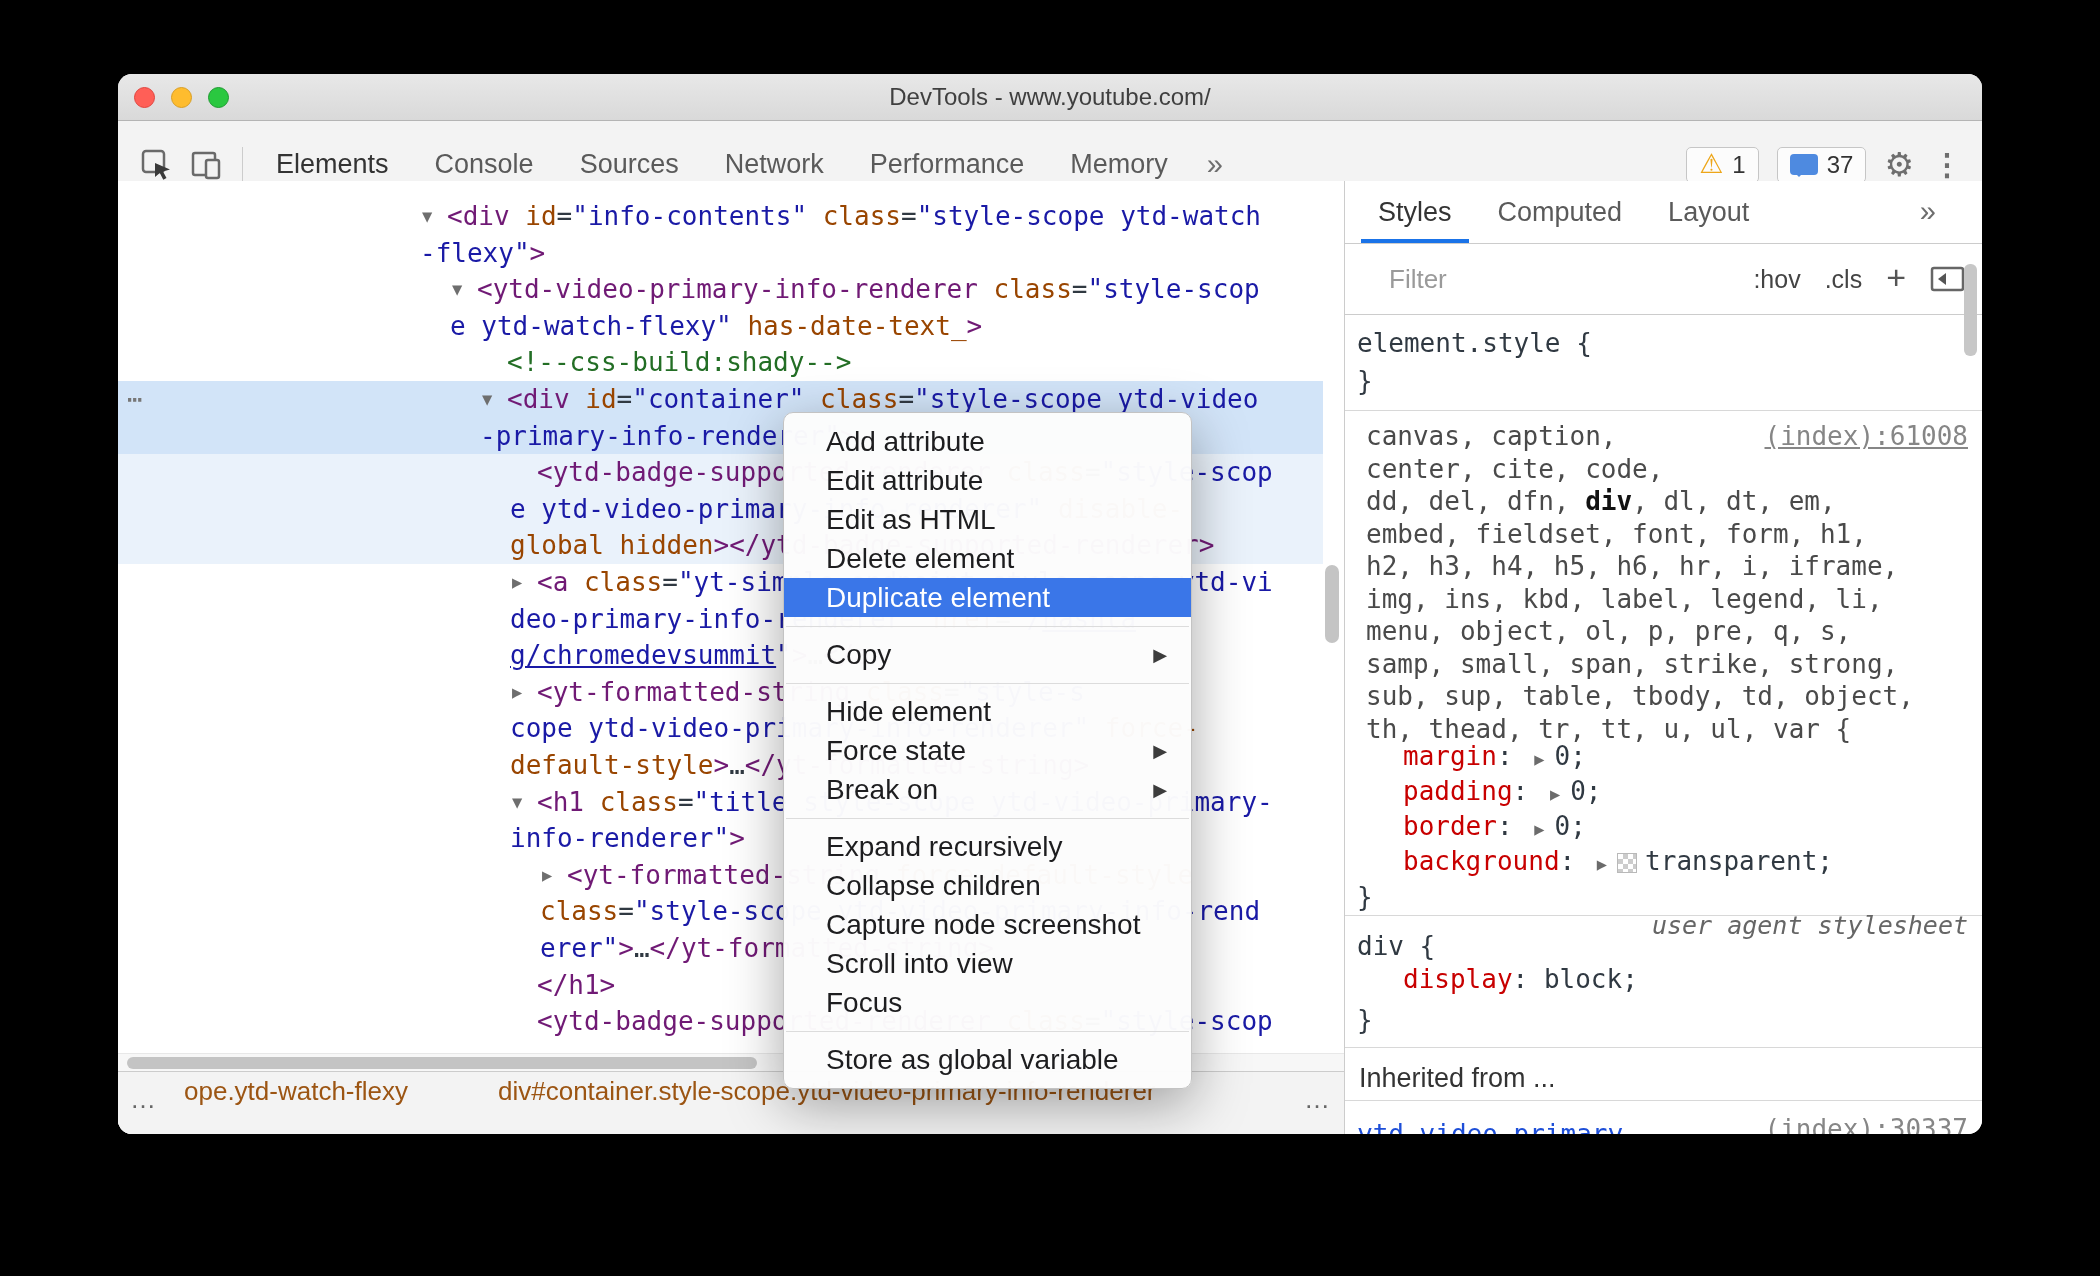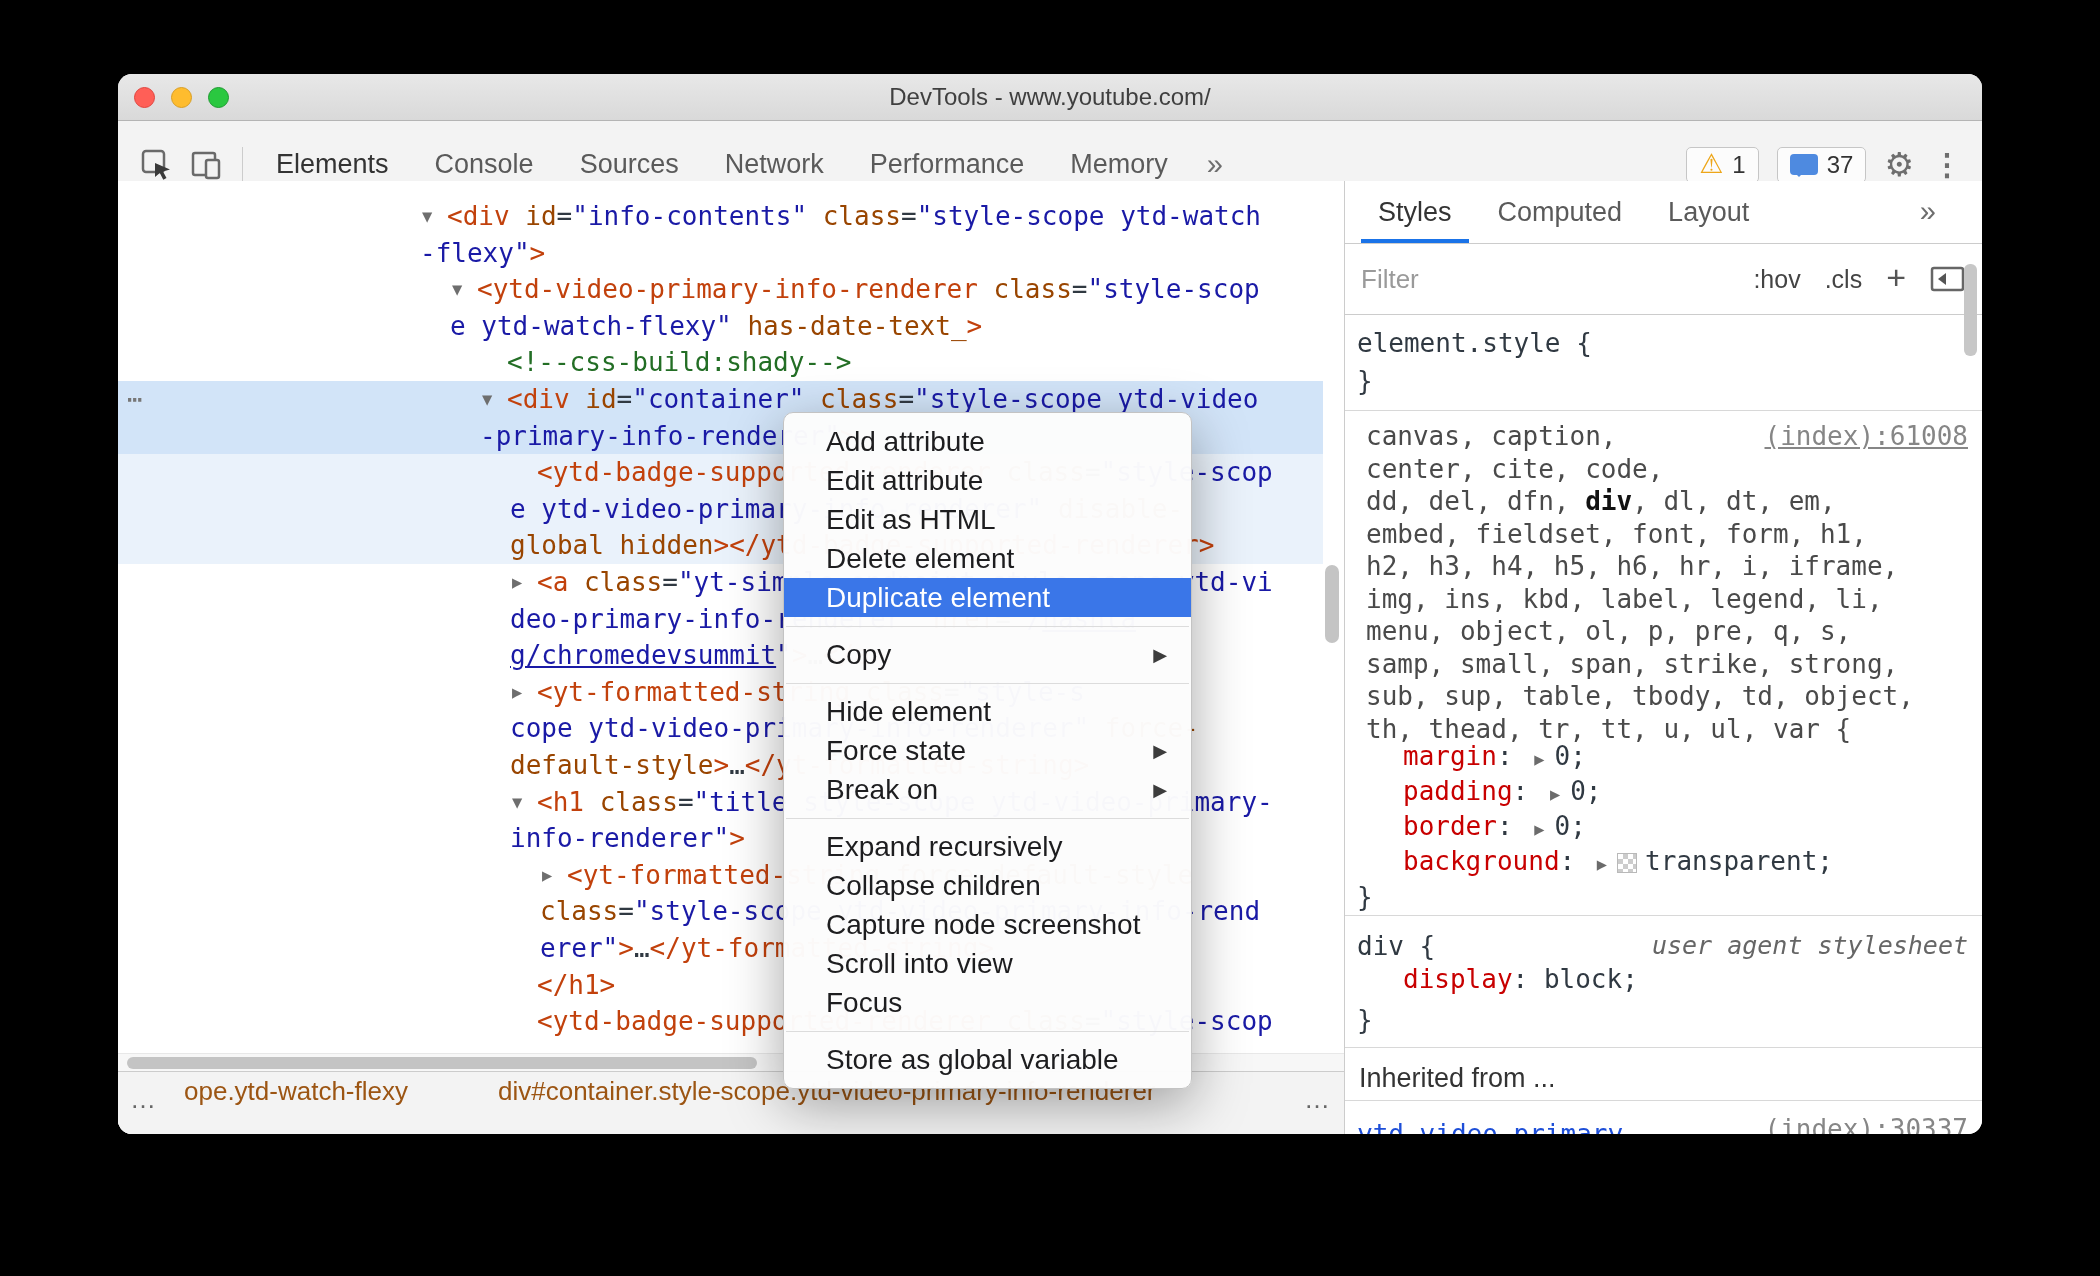--- a/index.html
+++ b/index.html
@@ -52,21 +52,21 @@
   .elements-panel { position:relative; width:1227px; border-right:1px solid #ccc;
                     background:#fff; overflow:hidden; }
   .code-area { position:absolute; left:0; right:0; top:0; bottom:81px; overflow:hidden;
                font-family:"DejaVu Sans Mono", monospace; font-size:26px; }
   .code-line { position:absolute; left:0; width:1205px; height:37px; line-height:37px; white-space:pre; }
   .code-line.sel  { background:#d2e4f8; }
   .code-line.tint { background:#eaf2fb; }
   .gutter { position:absolute; left:9px; color:#777; }
   .tw { position:absolute; top:0; font-size:17px; color:#6e6e6e; line-height:37px; }
   .ct { position:absolute; top:0; }
-  .sg-t { color:#c2410c; }
+  .sg-t { color:#701a75; }
   .sg-a { color:#994500; }
   .sg-v { color:#1a1aa6; }
   .sg-p { color:#303942; }
   .sg-c { color:#236e25; }
   .sg-l { color:#1a1aa6; text-decoration:underline; }
 
   .v-scrollbar { position:absolute; right:5px; top:384px; width:14px; height:78px;
                  background:#c4c4c4; border-radius:7px; }
   .h-scrollbar { position:absolute; left:0; right:0; bottom:63px; height:18px;
                  background:#f7f7f7; border-top:1px solid #e8e8e8; }
@@ -87,21 +87,21 @@
   .menu-item.hl { background:#3a76e8; color:#fff; }
   .subarrow { margin-left:auto; font-size:18px; color:#3c3c3c; }
   .menu-sep { height:18px; display:flex; align-items:center; padding:0 2px; }
   .menu-sep::after { content:""; display:block; width:100%; height:1px; background:#dcdcdc; }
 
   
   .styles-panel { flex:1; position:relative; background:#fff; }
   .sp-tabs { height:63px; border-bottom:1px solid #ccc; display:flex; align-items:stretch; padding-left:10px; }
   .sp-filter { height:71px; border-bottom:1px solid #ccc; display:flex; align-items:center; padding:0 16px; }
   .filter-input { border:none; outline:none; background:transparent; font-size:26px; color:#333;
-                  width:250px; font-family:"Liberation Sans", sans-serif; }
+                  width:250px; font-family:"Liberation Sans", sans-serif;margin-left:28px; }
   .filter-input::placeholder { color:#9a9a9a; }
   .sp-filter-right { margin-left:auto; display:flex; align-items:center; gap:24px; }
   .hov-btn, .cls-btn { font-size:25px; color:#444; }
   .plus-btn { font-size:34px; color:#555; margin-top:-4px; }
   .sp-content { position:absolute; top:134px; left:0; right:0; bottom:0; overflow:hidden;
                 font-family:"DejaVu Sans Mono", monospace; font-size:26px; color:#303942; }
   .sp-line { position:absolute; left:12px; height:38px; line-height:38px; white-space:pre; }
   .sp-div  { position:absolute; left:0; right:0; height:1px; background:#d8d8d8; }
   .sel-list { position:absolute; left:1px; top:105px;margin-left:20px; }
   .sel-line { height:32.5px; line-height:32.5px; white-space:pre; }
@@ -111,21 +111,21 @@
   .props { position:absolute; left:58px; }
   .style-prop { height:35px; line-height:35px; white-space:pre; }
   .pname { color:#c80000; }
   .pval  { color:#303942; }
   .parrow { font-size:17px; color:#6b6b6b; margin:0 10px 0 6px; }
   .swatch { display:inline-block; width:20px; height:20px; vertical-align:-3px; margin-right:8px;
             border:1px solid #b9b9b9;
             background-image:linear-gradient(45deg,#ccc 25%,transparent 25%,transparent 75%,#ccc 75%),
                              linear-gradient(45deg,#ccc 25%,#fff 25%,#fff 75%,#ccc 75%);
             background-size:10px 10px; background-position:0 0,5px 5px; }
-  .ua-note { position:absolute; right:14px; top:612px; height:38px; line-height:38px;
+  .ua-note { position:absolute; right:14px; top:592px; height:38px; line-height:38px;
              font-style:italic; color:#666; font-size:25px;text-align:right; }
   .inh-header { position:absolute; left:14px; top:744px; height:38px; line-height:38px;
                 font-family:"Liberation Sans", sans-serif; font-size:27px; color:#333; }
   .sp-scroll-thumb { position:absolute; right:5px; top:83px; width:13px; height:92px;
                      background:#c7c7c7; border-radius:6px; }
 </style>
 </head>
 <body>
 
 <div class="window">

